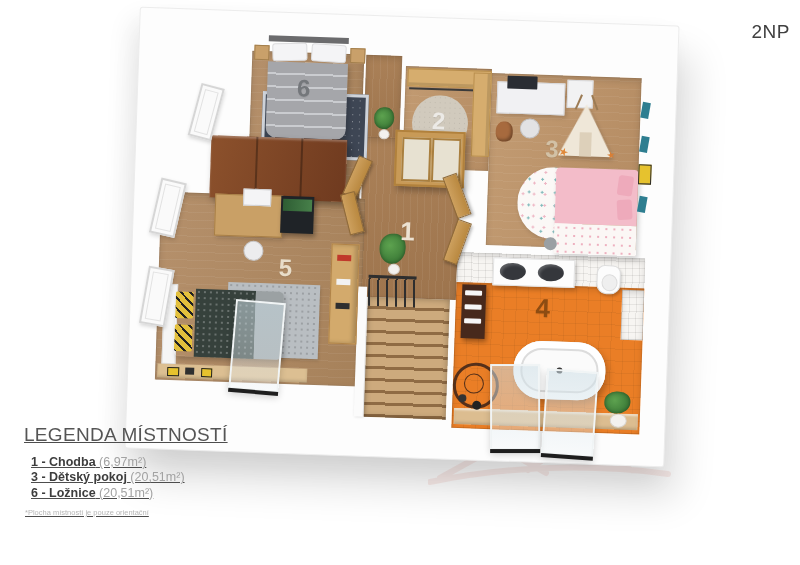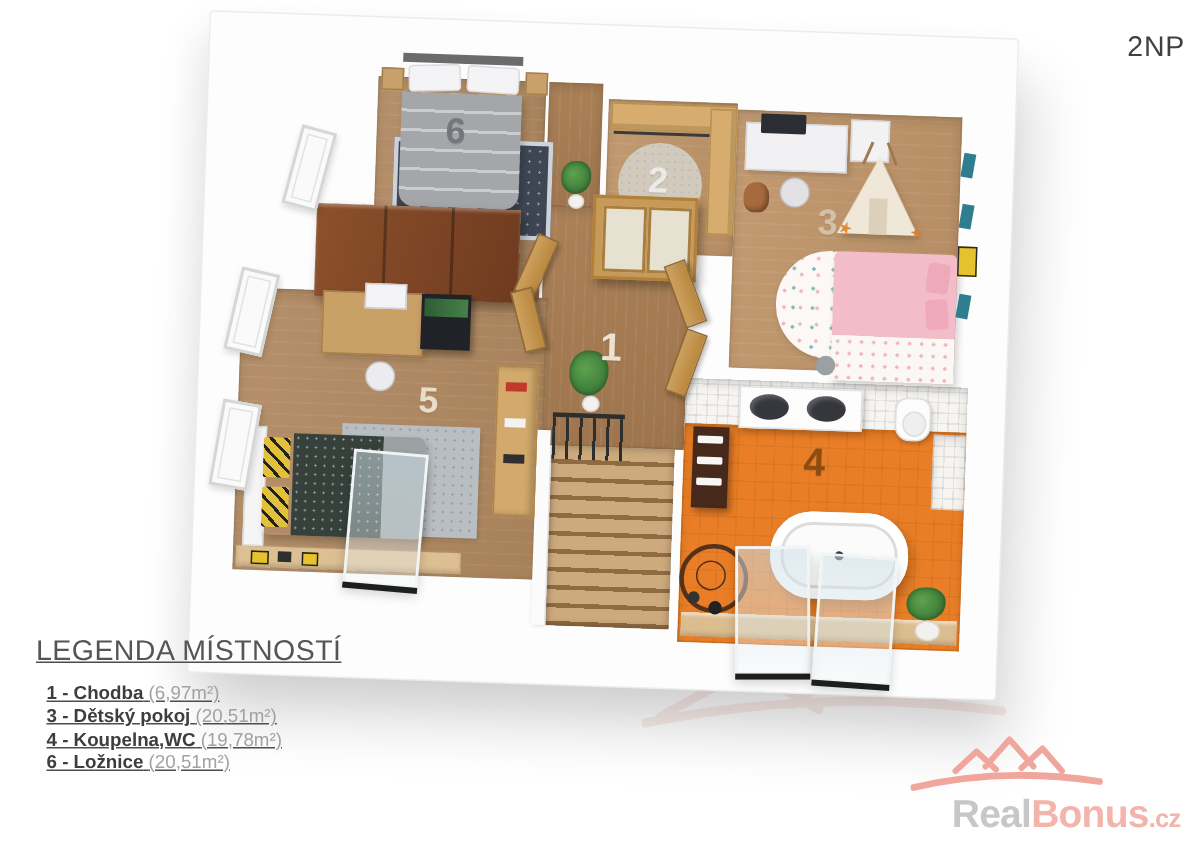--- a/index.html
+++ b/index.html
@@ -213,25 +213,18 @@
 
     <div class="abs window" style="left:44px;top:62px;width:20px;height:50px;transform:rotate(13deg);"></div>
     <div class="abs window" style="left:8px;top:158px;width:22px;height:52px;transform:rotate(11deg);"></div>
     <div class="abs window" style="left:0px;top:246px;width:22px;height:54px;transform:rotate(8deg);"></div>
   </div>
 
   <div class="legend">
     <div class="legend-title">LEGENDA MÍSTNOSTÍ</div>
     <div class="legend-row"><span class="legend-label">1 - Chodba</span> <span class="legend-area">(6,97m²)</span></div>
     <div class="legend-row"><span class="legend-label">3 - Dětský pokoj</span> <span class="legend-area">(20,51m²)</span></div>
-    <div class="legend-row"><span class="legend-label">4 - Koupelna,WC</span> <span class="legend-area">(19,78m²)</span></div>
     <div class="legend-row"><span class="legend-label">6 - Ložnice</span> <span class="legend-area">(20,51m²)</span></div>
+    <div class="legend-foot">*Plocha místností je pouze orientační</div>
   </div>
 
-  <div class="logo">
-    <svg style="position:absolute;left:34px;top:4px;width:130px;height:42px;" viewBox="0 0 130 42">
-      <path d="M30,27 L44,14 L57,26 M50,24 L66,6 L82,24 M74,25 L88,12 L101,27" fill="none" stroke="#f1a69d" stroke-width="4" stroke-linecap="round" stroke-linejoin="round"></path>
-      <path d="M2,38 Q60,24 126,34" fill="none" stroke="#f1a69d" stroke-width="4.5" stroke-linecap="round"></path>
-    </svg>
-    <div class="logo-text"><span class="logo-real">Real</span><span class="logo-bonus">Bonus</span><span class="logo-tld">.cz</span></div>
-  </div>
 
 </div>
 
 </body></html>

